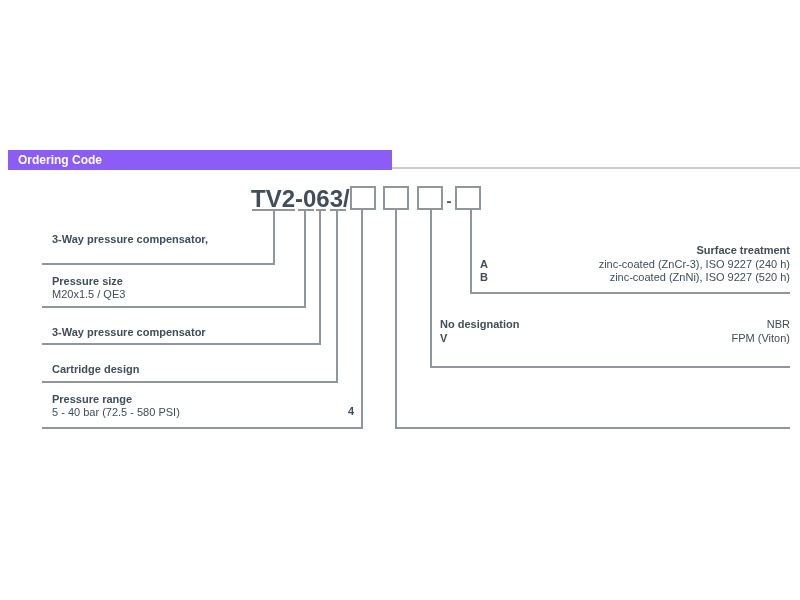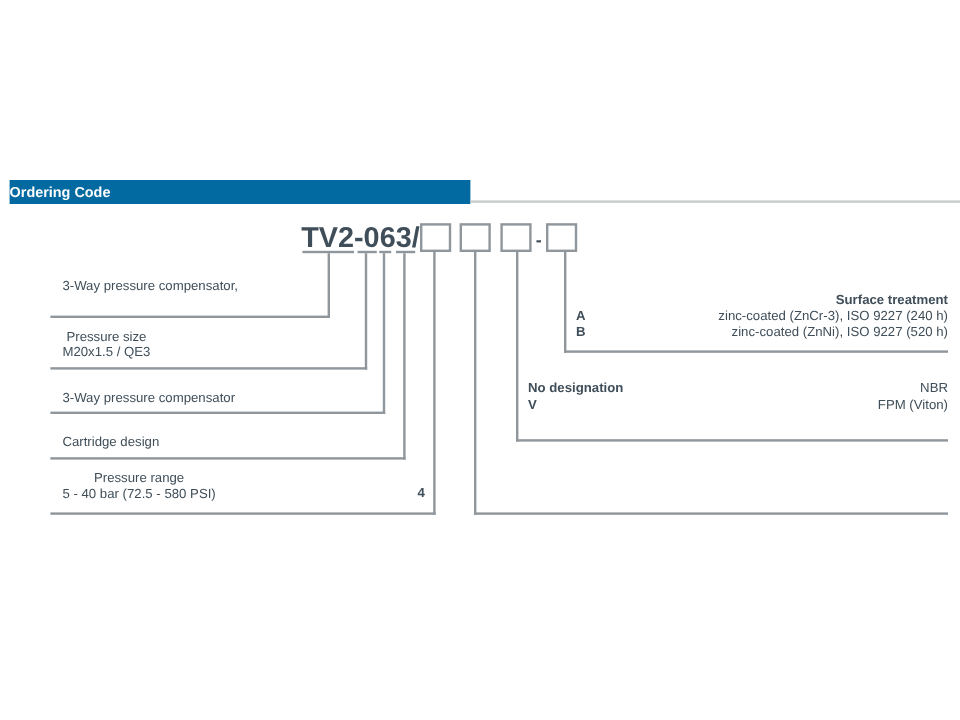--- a/index.html
+++ b/index.html
@@ -3,39 +3,39 @@
 <meta charset="utf-8">
 <style>
   html,body{margin:0;padding:0;background:#ffffff;}
   #screen{
     position:relative;width:800px;height:600px;background:#ffffff;overflow:hidden;
     font-family:"Liberation Sans", sans-serif;color:#3f4e59;
   }
   
   .header-bar{
     position:absolute;left:8px;top:150px;width:384px;height:20px;
-    background:#0369a1;color:#ffffff;font-size:12px;font-weight:bold;
-    line-height:20px;box-sizing:border-box;
+    background:#8b5cf6;color:#ffffff;font-size:12px;font-weight:bold;
+    line-height:20px;padding-left:10px;box-sizing:border-box;
   }
   .header-rule{position:absolute;left:392px;top:167px;width:408px;height:2px;background:#c9cccc;}
   
   .code-title{position:absolute;left:251px;top:188px;font-size:24px;font-weight:bold;line-height:22px;letter-spacing:0;}
   .code-box{
     position:absolute;top:186px;width:26px;height:24px;box-sizing:border-box;
     border:2px solid #8f969c;background:#ffffff;
   }
   .dash-sep{position:absolute;left:443px;top:189px;width:12px;height:24px;line-height:24px;
     text-align:center;font-size:15px;font-weight:bold;}
   
   .vline{position:absolute;width:2px;background:#8f969c;}
   .hline{position:absolute;height:2px;background:#8f969c;}
   .tick{position:absolute;top:209px;height:2px;background:#8f969c;}
   
   .lbl{position:absolute;font-size:11px;line-height:13px;}
-  .b{font-weight:normal;text-align:center;}
+  .b{font-weight:bold;}
   .left-val{position:absolute;font-size:11px;line-height:13px;font-weight:bold;text-align:right;}
   .rgroup{position:absolute;font-size:11px;line-height:13.5px;}
   .rgroup .title{text-align:right;font-weight:bold;}
   .rgroup .row{display:flex;justify-content:space-between;}
   .rgroup .code{font-weight:bold;white-space:nowrap;}
   .rgroup .desc{text-align:left;white-space:nowrap;}
 </style>
 </head>
 <body>
 

